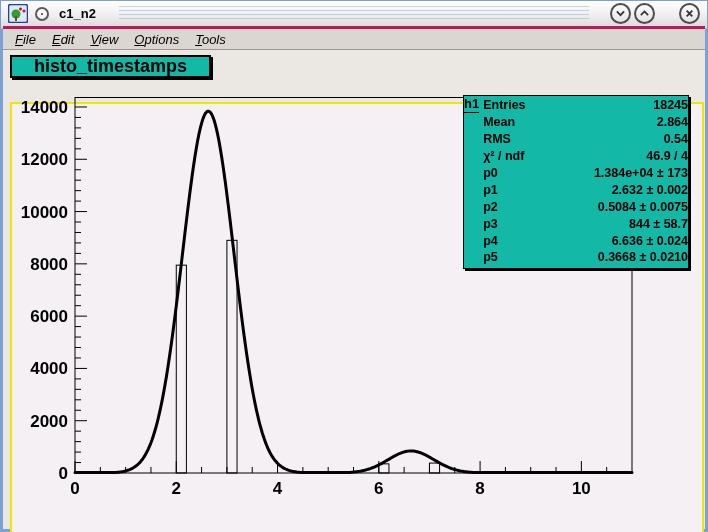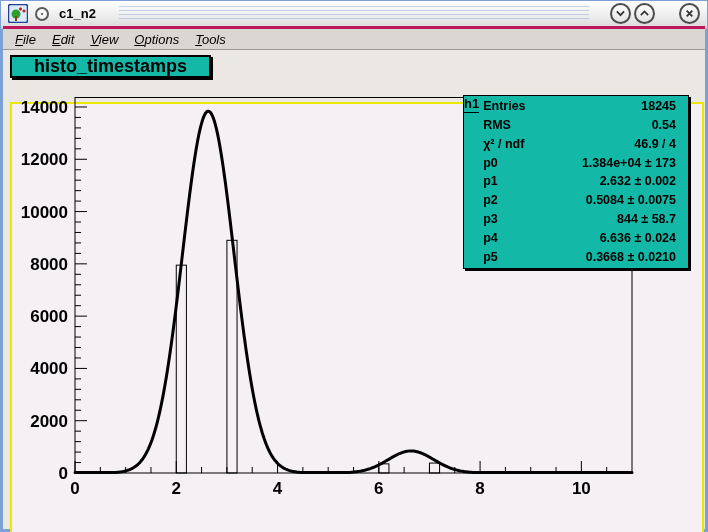--- a/index.html
+++ b/index.html
@@ -73,21 +73,21 @@
     font-size:18px;font-weight:bold;color:#000;letter-spacing:0;
   }
   .stats-box{
     left:463px;top:55px;width:226px;height:174px;
     display:flex;flex-direction:row;font-weight:bold;color:#000;margin-top:40px;
   }
   .stats-title{
     height:17px;line-height:16px;text-align:center;font-size:13px;
     border-bottom:1px solid #000;flex:0 0 auto;
   }
-  .stats-rows{flex:1 1 auto;display:flex;flex-direction:column;justify-content:space-around;padding:1px 12px 2px 4px;}
+  .stats-rows{flex:1 1 auto;display:flex;flex-direction:column;justify-content:space-around;padding:1px 0 2px 4px;}
   .stats-row{display:flex;justify-content:space-between;font-size:12.5px;line-height:14px;}
 </style>
 </head>
 <body>
 
 <div class="window">
 
   <div class="titlebar">
     <svg class="app-icon" viewBox="0 0 20 19">
       <rect x="0.5" y="0.5" width="19" height="18" rx="2" fill="#dce9fb" stroke="#23409a" stroke-width="1.5"></rect>
@@ -214,20 +214,24 @@
   </div>
 
   <div class="pave stats-box" id="stats-box">
     <div class="stats-title">h1</div>
     <div class="stats-rows" id="stats-rows">
         <div class="stats-row">
           <span>Entries</span>
           <span>18245</span>
         </div>
         <div class="stats-row">
+          <span>Mean</span>
+          <span>2.864</span>
+        </div>
+        <div class="stats-row">
           <span>RMS</span>
           <span>0.54</span>
         </div>
         <div class="stats-row">
           <span>χ² / ndf</span>
           <span>46.9 / 4</span>
         </div>
         <div class="stats-row">
           <span>p0</span>
           <span>1.384e+04 ± 173</span>

